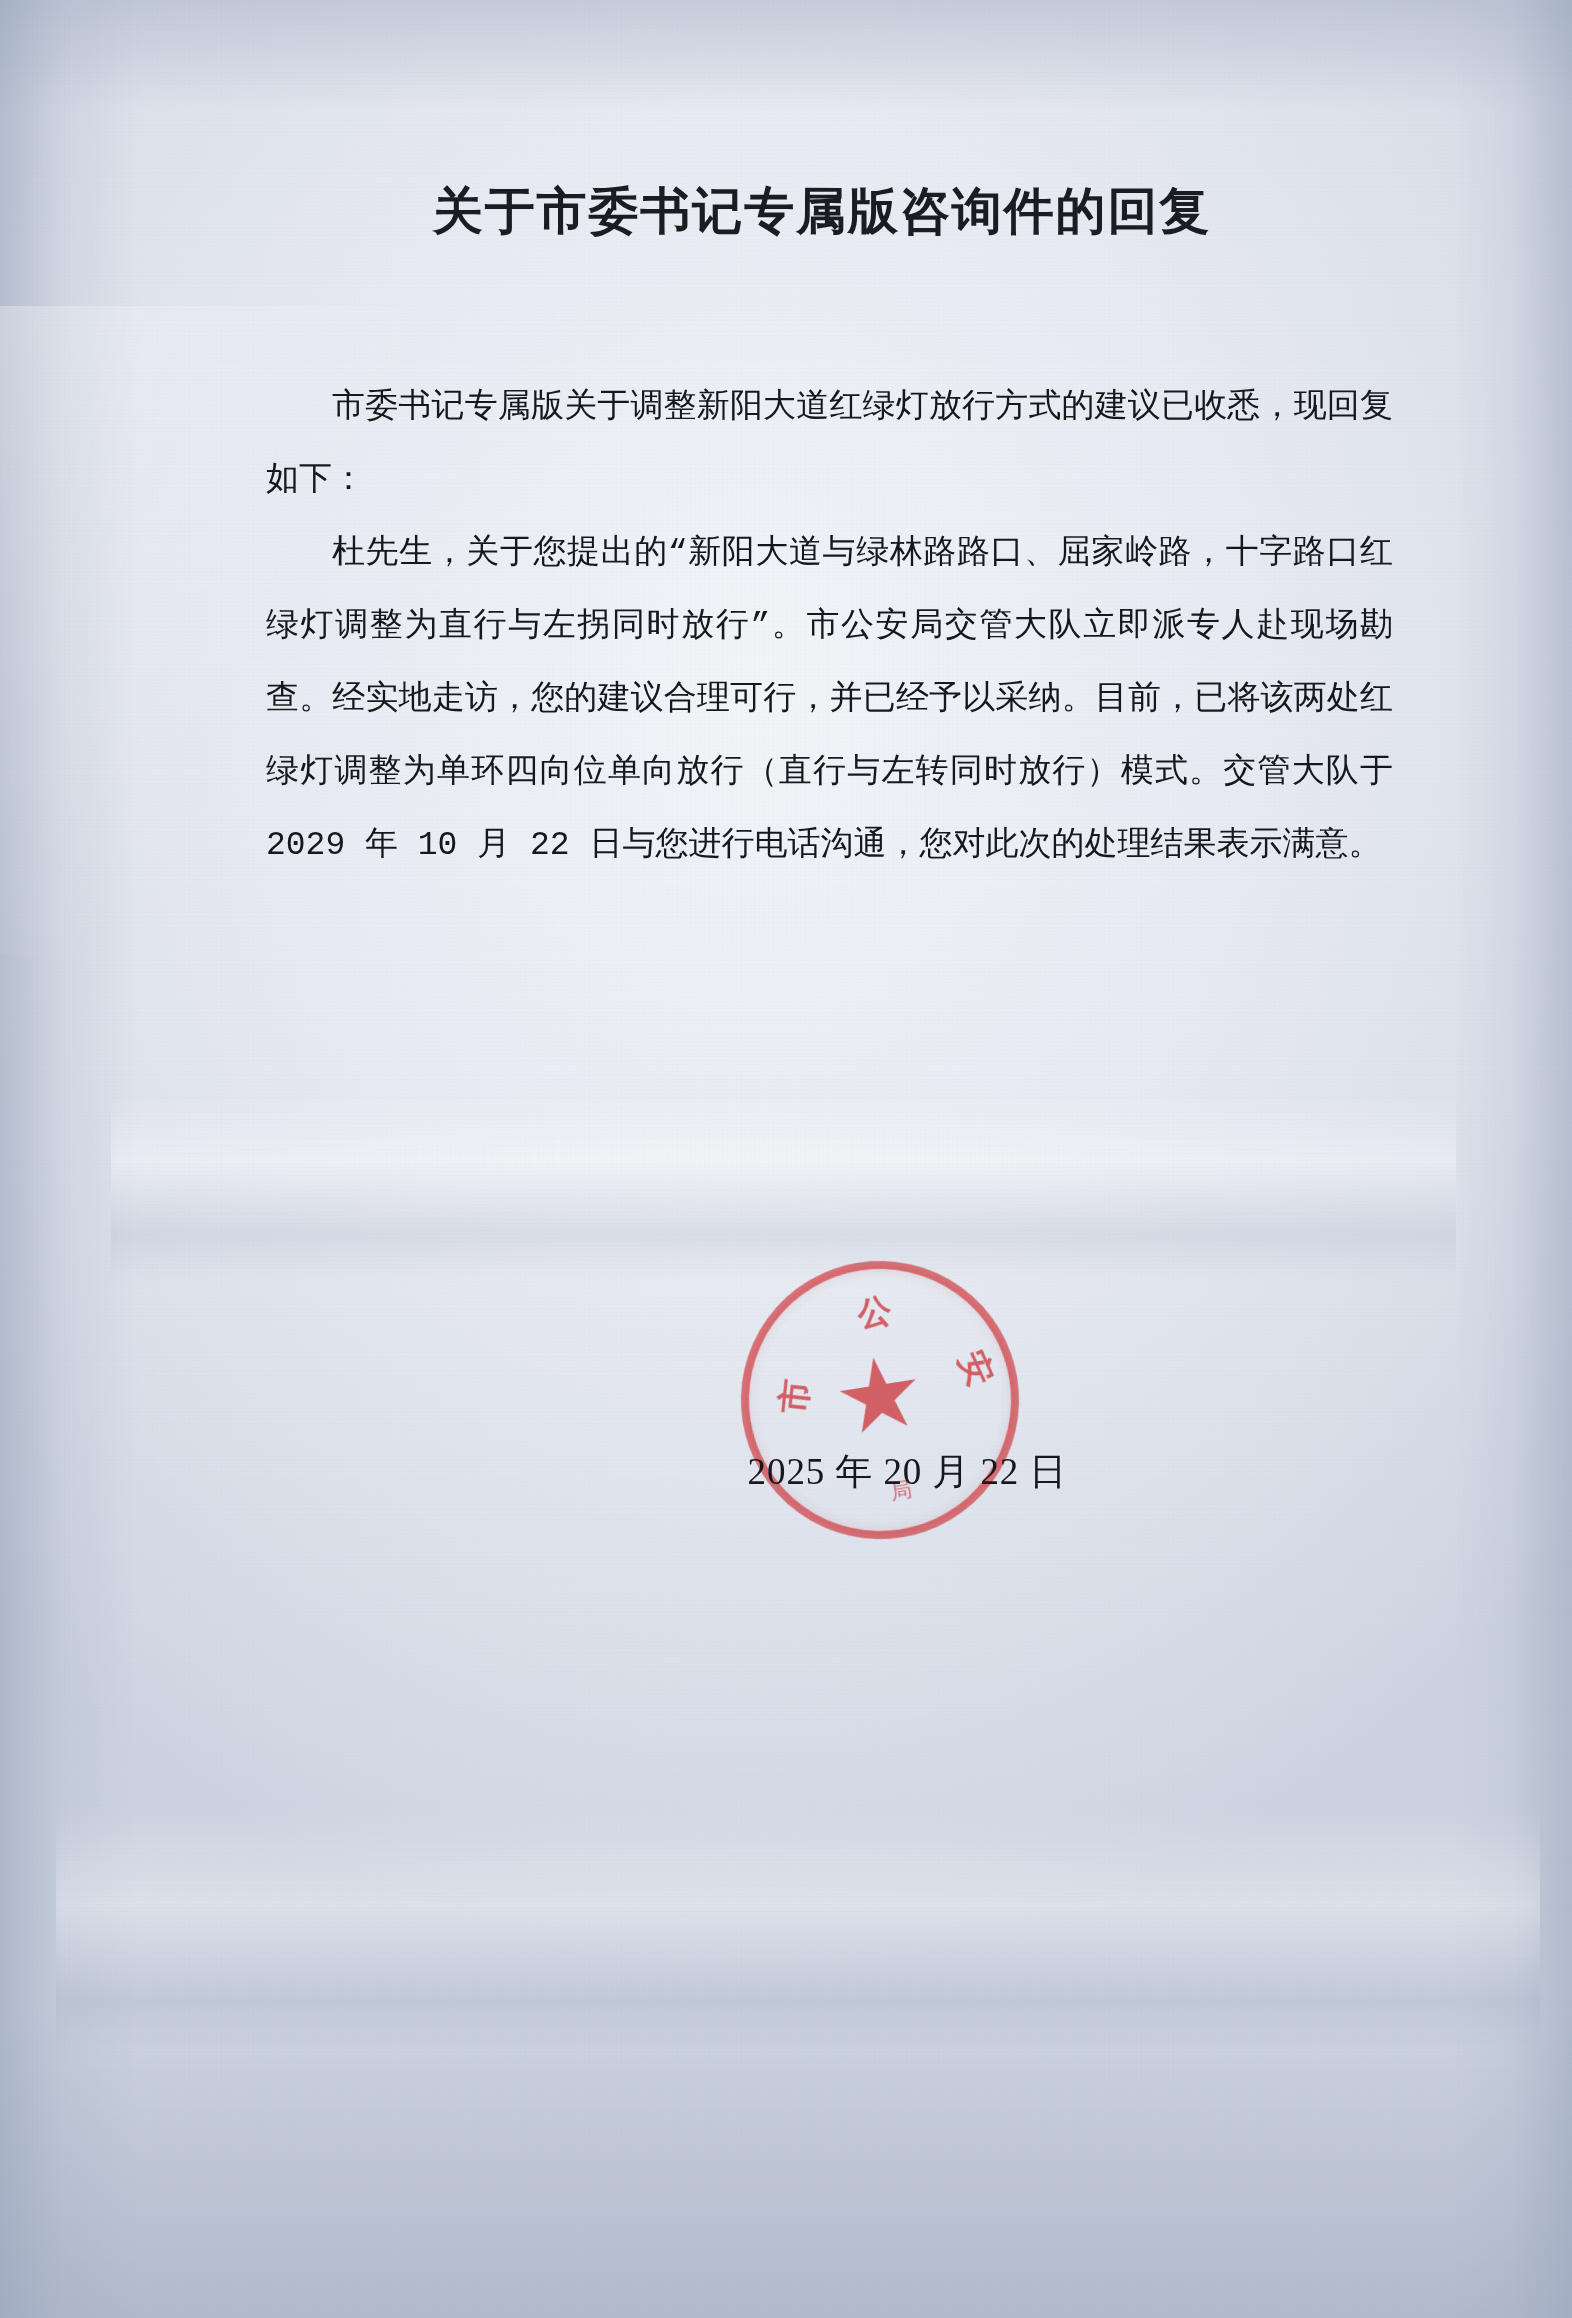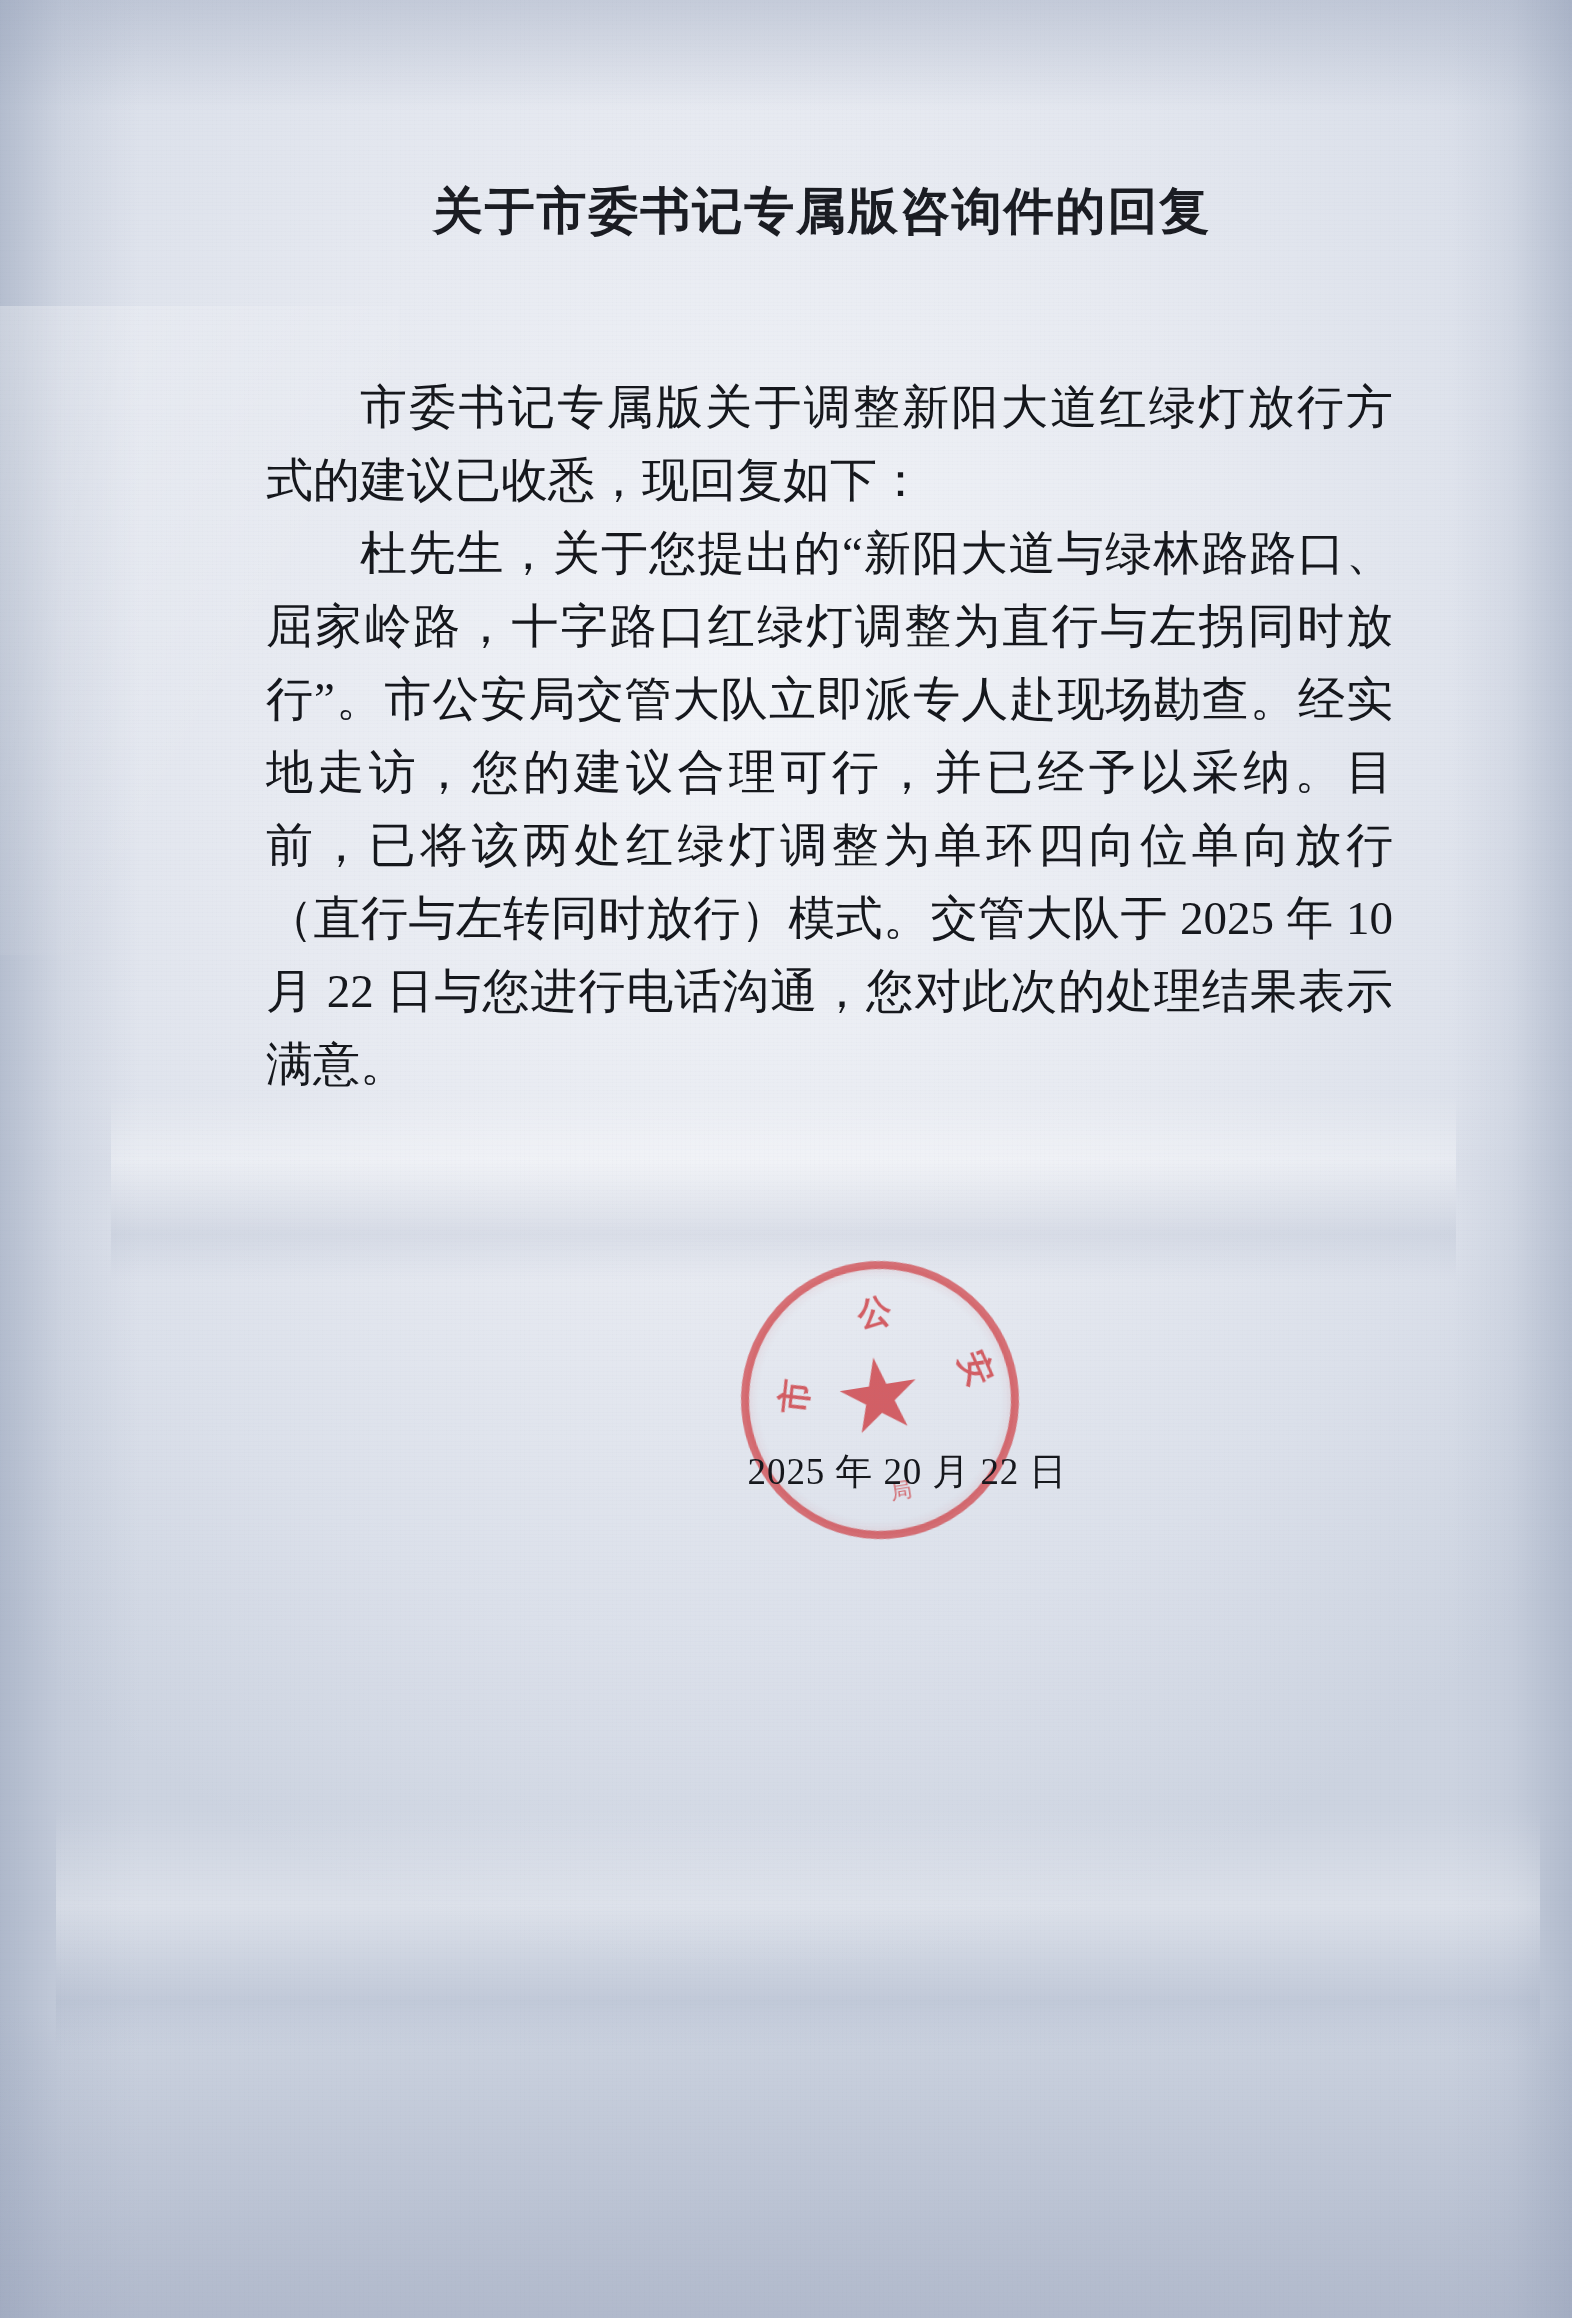--- a/index.html
+++ b/index.html
@@ -86,25 +86,26 @@
     font-size: 50px;
     letter-spacing: 1.9px;
     color: #1a1c22;
   }
 
   #body-text {
     position: absolute;
     left: 230px;
     top: 371px;
     width: 1127px;
-    font-size: 47px;
+    font-size: 33px;
     line-height: 73px;
     color: #15171c;
     text-align: justify;
     text-justify: inter-character;
+    font-family: Liberation Mono, monospace;
   }
 
   .para {
     text-indent: 2em;
     margin: 0 0 0 0;
   }
   .para + .para {
     margin-top: 0px;
   }
 
@@ -200,21 +201,21 @@
   <div class="shade fold-a"></div>
   <div class="shade fold-b"></div>
   <div class="shade fold-c"></div>
 
   <div id="doc">
 
     <div id="title">关于市委书记专属版咨询件的回复</div>
 
     <div id="body-text">
       <p class="para">市委书记专属版关于调整新阳大道红绿灯放行方式的建议已收悉，现回复如下：</p>
-      <p class="para">杜先生，关于您提出的“新阳大道与绿林路路口、屈家岭路，十字路口红绿灯调整为直行与左拐同时放行”。市公安局交管大队立即派专人赴现场勘查。经实地走访，您的建议合理可行，并已经予以采纳。目前，已将该两处红绿灯调整为单环四向位单向放行（直行与左转同时放行）模式。交管大队于 2025 年 10 月 22 日与您进行电话沟通，您对此次的处理结果表示满意。</p>
+      <p class="para">杜先生，关于您提出的“新阳大道与绿林路路口、屈家岭路，十字路口红绿灯调整为直行与左拐同时放行”。市公安局交管大队立即派专人赴现场勘查。经实地走访，您的建议合理可行，并已经予以采纳。目前，已将该两处红绿灯调整为单环四向位单向放行（直行与左转同时放行）模式。交管大队于 2029 年 10 月 22 日与您进行电话沟通，您对此次的处理结果表示满意。</p>
     </div>
 
     <div id="sign-block">
       <div id="seal">
         <div class="seal-arc-text" id="seal-arc">
             <span style="transform: rotate(-165deg) translate(100px) rotate(90deg) translate(-16.7px, -17.6px);">市</span>
             <span style="transform: rotate(-90deg) translate(100px) rotate(90deg) translate(-16.7px, -17.6px);">公</span>
             <span style="transform: rotate(-15deg) translate(100px) rotate(90deg) translate(-16.7px, -17.6px);">安</span>
           </div>
         <div class="seal-star"></div>

